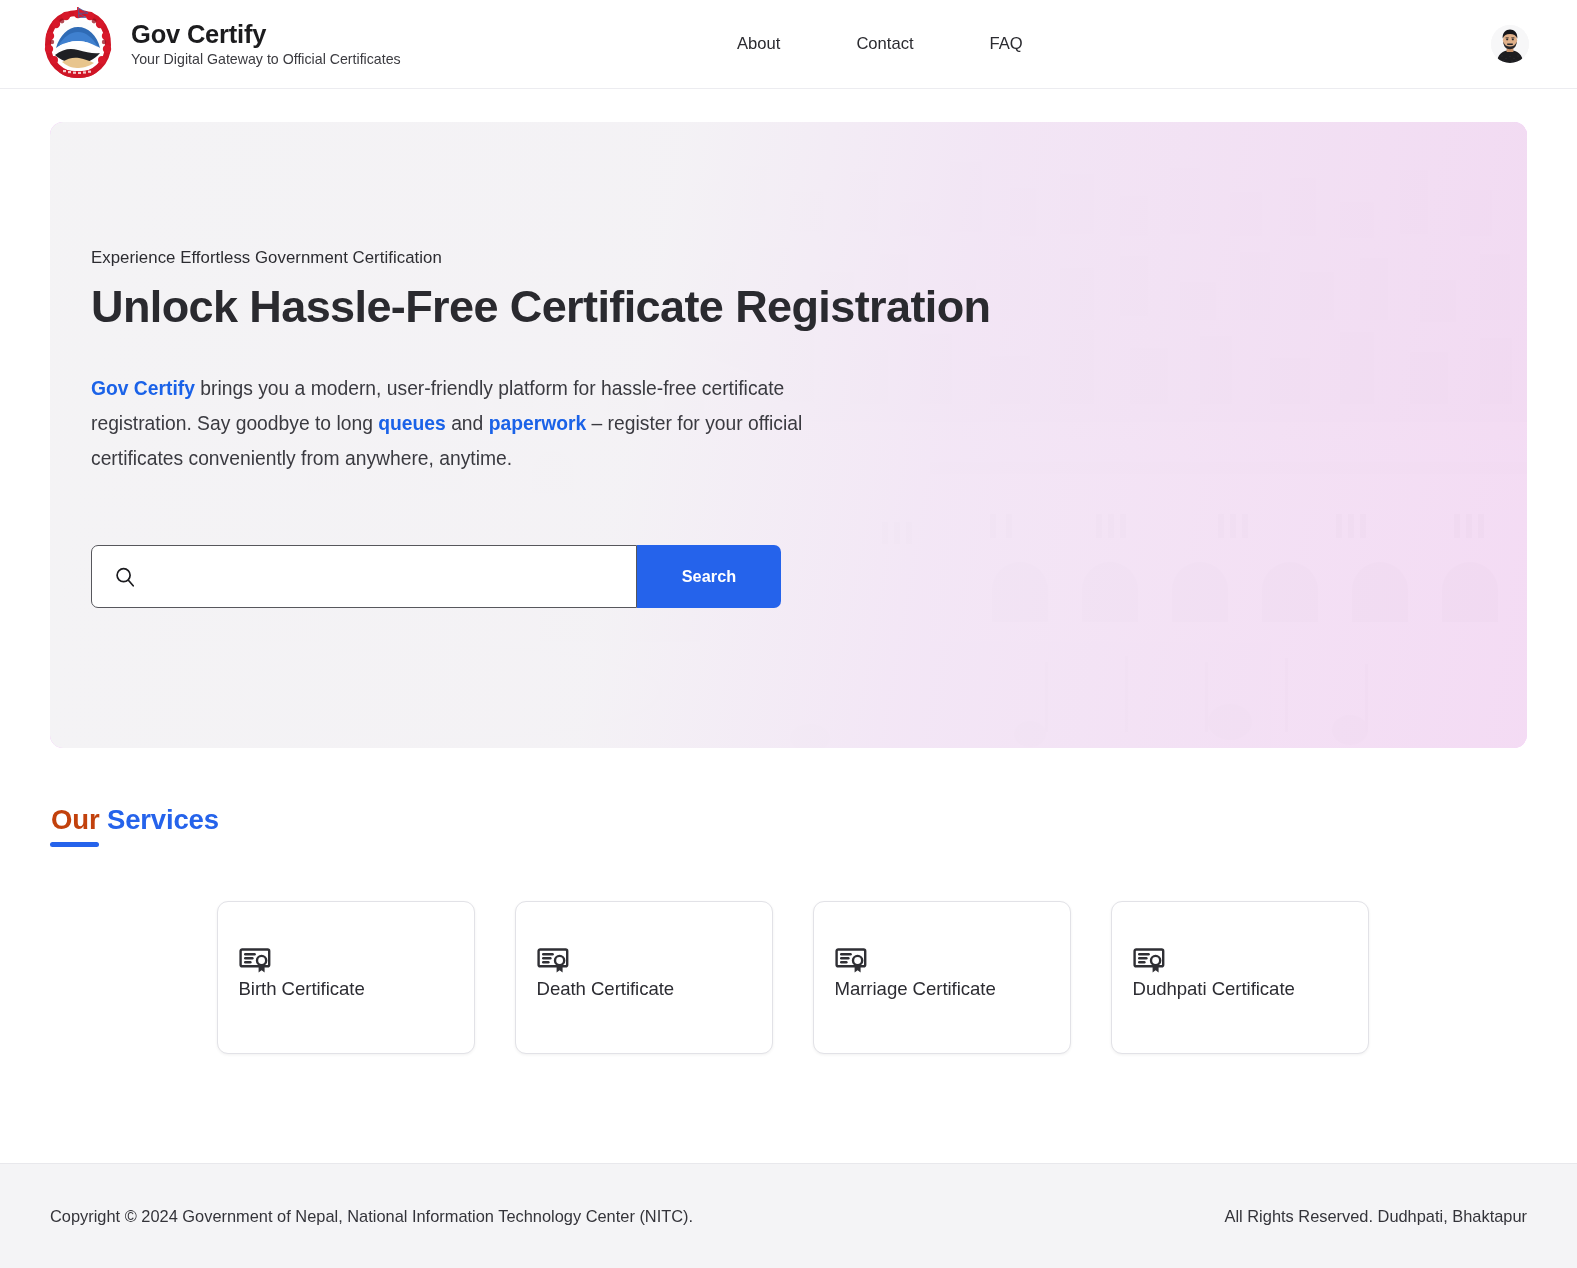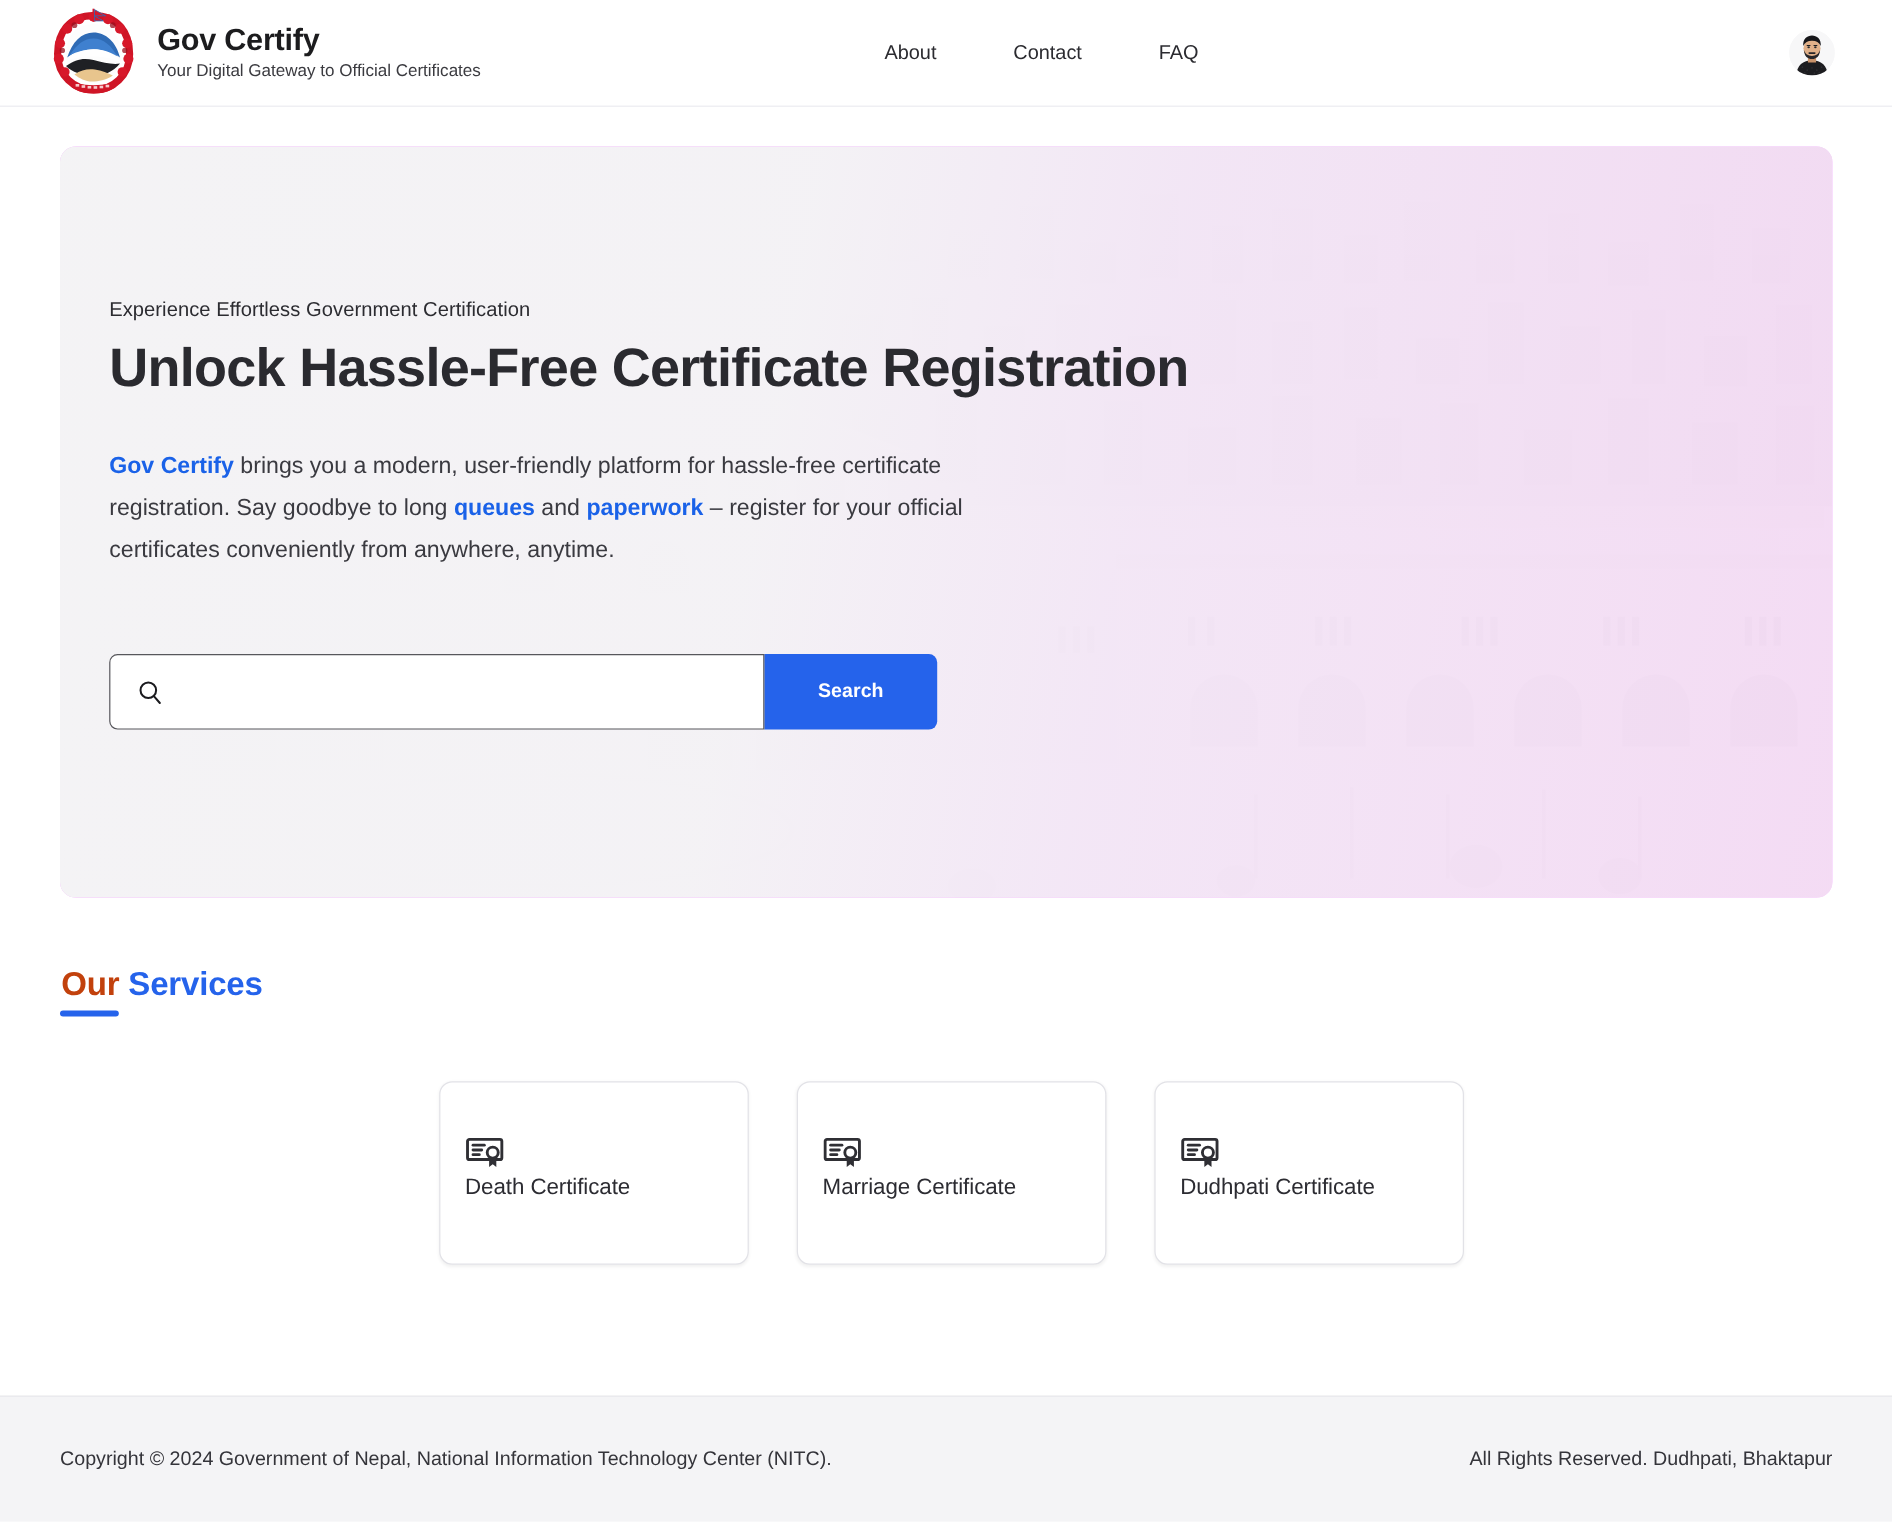--- a/index.html
+++ b/index.html
@@ -58,21 +58,21 @@
     line-height: 1.2;
   }
 
   .main-nav {
     position: absolute;
     left: 737px;
     top: 50%;
     transform: translateY(-50%);
     display: flex;
     align-items: center;
-    gap: 0;
+    gap: 12px;
   }
 
   .nav-link {
     font-size: 16.6px;
     color: #2b2b30;
     text-decoration: none;
     padding: 6px 0;
     margin-right: 64px;
     white-space: nowrap;
     cursor: pointer;
@@ -555,20 +555,33 @@
   </section>
 
   <section class="services">
     <h2 class="services-heading">
       <span class="word-dark">Our</span><span>&nbsp;</span><span class="word-blue">Services</span>
       <span class="heading-underline"></span>
     </h2>
 
     <div class="service-grid">
 
+      <div class="service-card">
+        <span class="service-icon">
+          <svg viewBox="0 0 35 35" fill="none" xmlns="http://www.w3.org/2000/svg">
+            <path d="M3.2 6.5 h25.4 a1.6 1.6 0 0 1 1.6 1.6 v13.6 a1.6 1.6 0 0 1 -1.6 1.6 h-25.4 a1.6 1.6 0 0 1 -1.6 -1.6 v-13.6 a1.6 1.6 0 0 1 1.6 -1.6 Z" stroke="currentColor" stroke-width="2.4"></path>
+            <line x1="6.2" y1="11.3" x2="15.6" y2="11.3" stroke="currentColor" stroke-width="2.4" stroke-linecap="round"></line>
+            <line x1="6.2" y1="15.3" x2="13.4" y2="15.3" stroke="currentColor" stroke-width="2.4" stroke-linecap="round"></line>
+            <line x1="6.2" y1="19.2" x2="11.4" y2="19.2" stroke="currentColor" stroke-width="2.4" stroke-linecap="round"></line>
+            <circle cx="22.6" cy="17.5" r="4.6" fill="#ffffff" stroke="currentColor" stroke-width="2.4"></circle>
+            <path d="M19.6 21.3 L19.6 29.6 L22.6 27.2 L25.6 29.6 L25.6 21.3" fill="currentColor"></path>
+          </svg>
+        </span>
+        <div class="service-label">Birth Certificate</div>
+      </div>
 
       <div class="service-card">
         <span class="service-icon">
           <svg viewBox="0 0 35 35" fill="none" xmlns="http://www.w3.org/2000/svg">
             <path d="M3.2 6.5 h25.4 a1.6 1.6 0 0 1 1.6 1.6 v13.6 a1.6 1.6 0 0 1 -1.6 1.6 h-25.4 a1.6 1.6 0 0 1 -1.6 -1.6 v-13.6 a1.6 1.6 0 0 1 1.6 -1.6 Z" stroke="currentColor" stroke-width="2.4"></path>
             <line x1="6.2" y1="11.3" x2="15.6" y2="11.3" stroke="currentColor" stroke-width="2.4" stroke-linecap="round"></line>
             <line x1="6.2" y1="15.3" x2="13.4" y2="15.3" stroke="currentColor" stroke-width="2.4" stroke-linecap="round"></line>
             <line x1="6.2" y1="19.2" x2="11.4" y2="19.2" stroke="currentColor" stroke-width="2.4" stroke-linecap="round"></line>
             <circle cx="22.6" cy="17.5" r="4.6" fill="#ffffff" stroke="currentColor" stroke-width="2.4"></circle>
             <path d="M19.6 21.3 L19.6 29.6 L22.6 27.2 L25.6 29.6 L25.6 21.3" fill="currentColor"></path>

